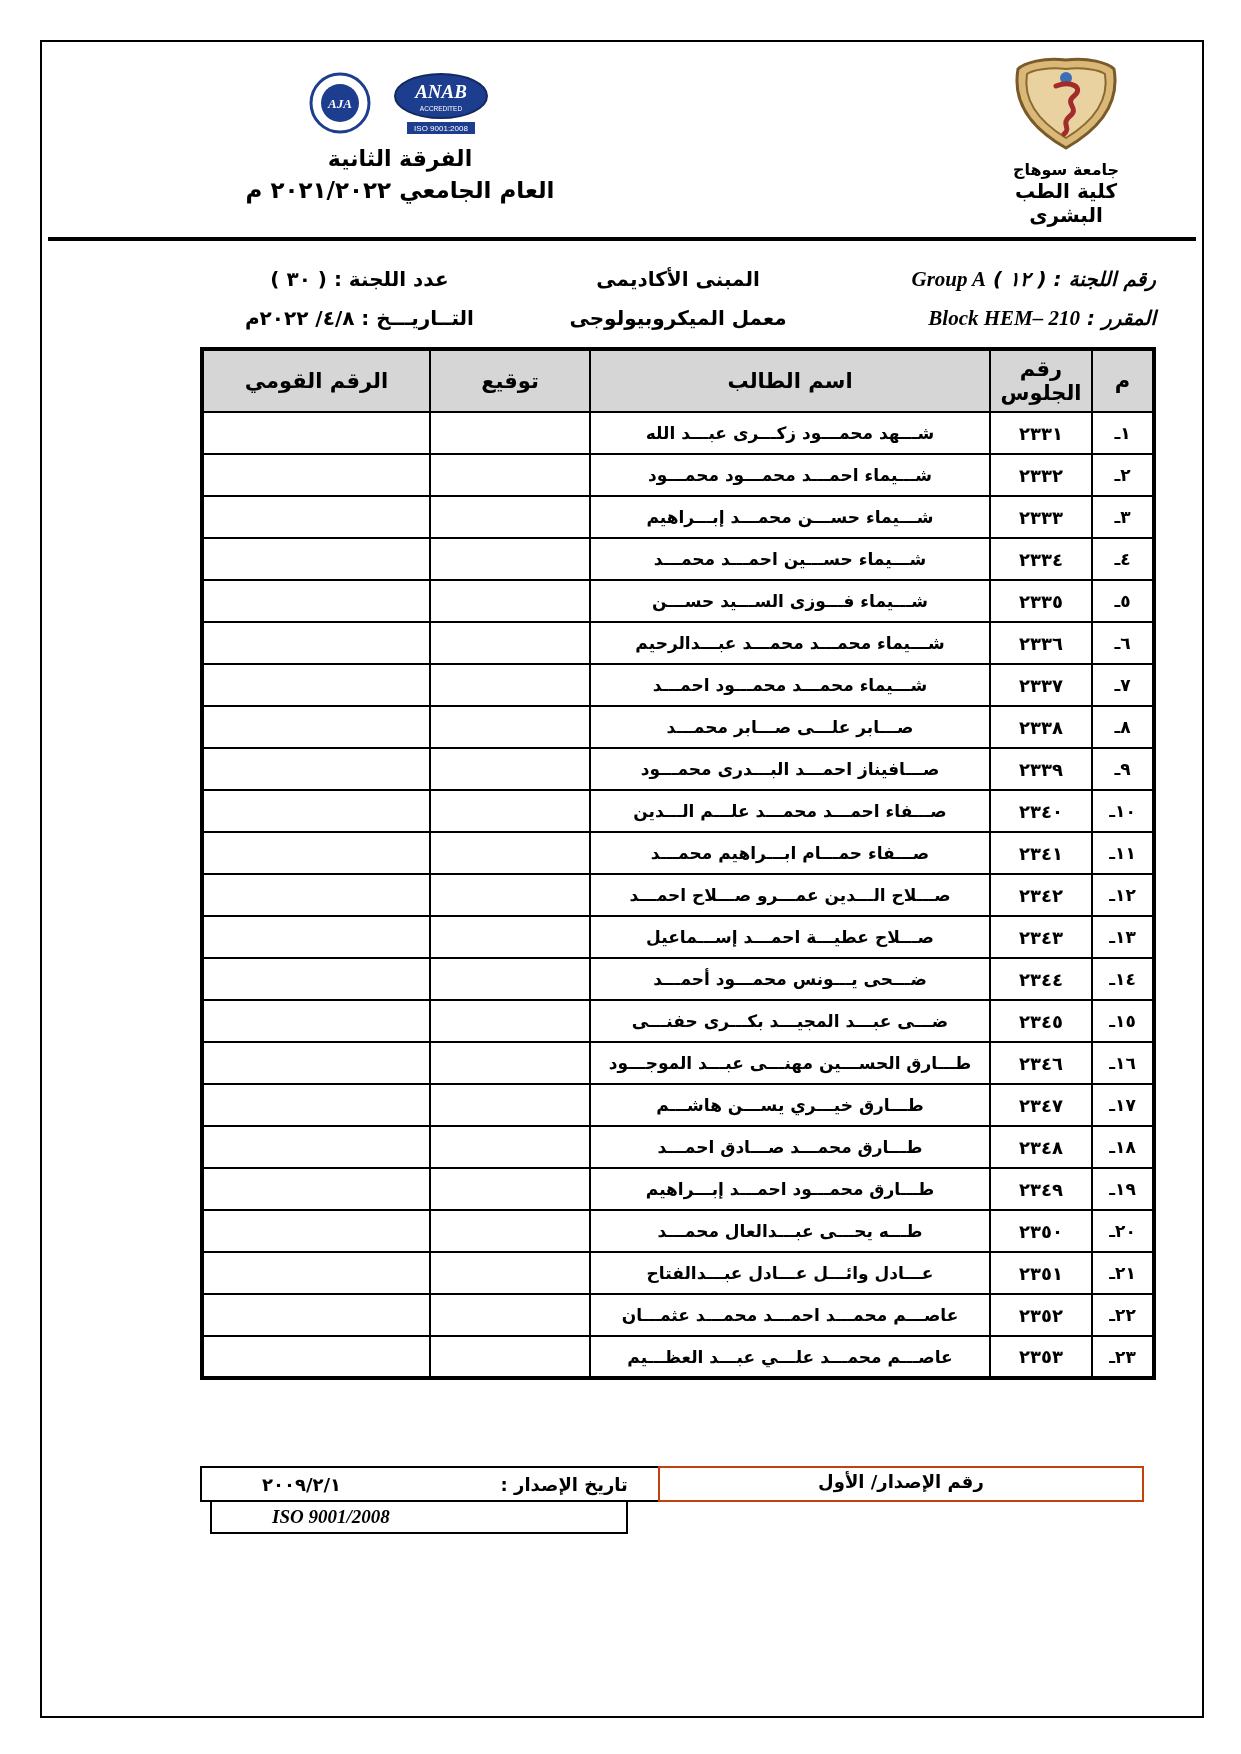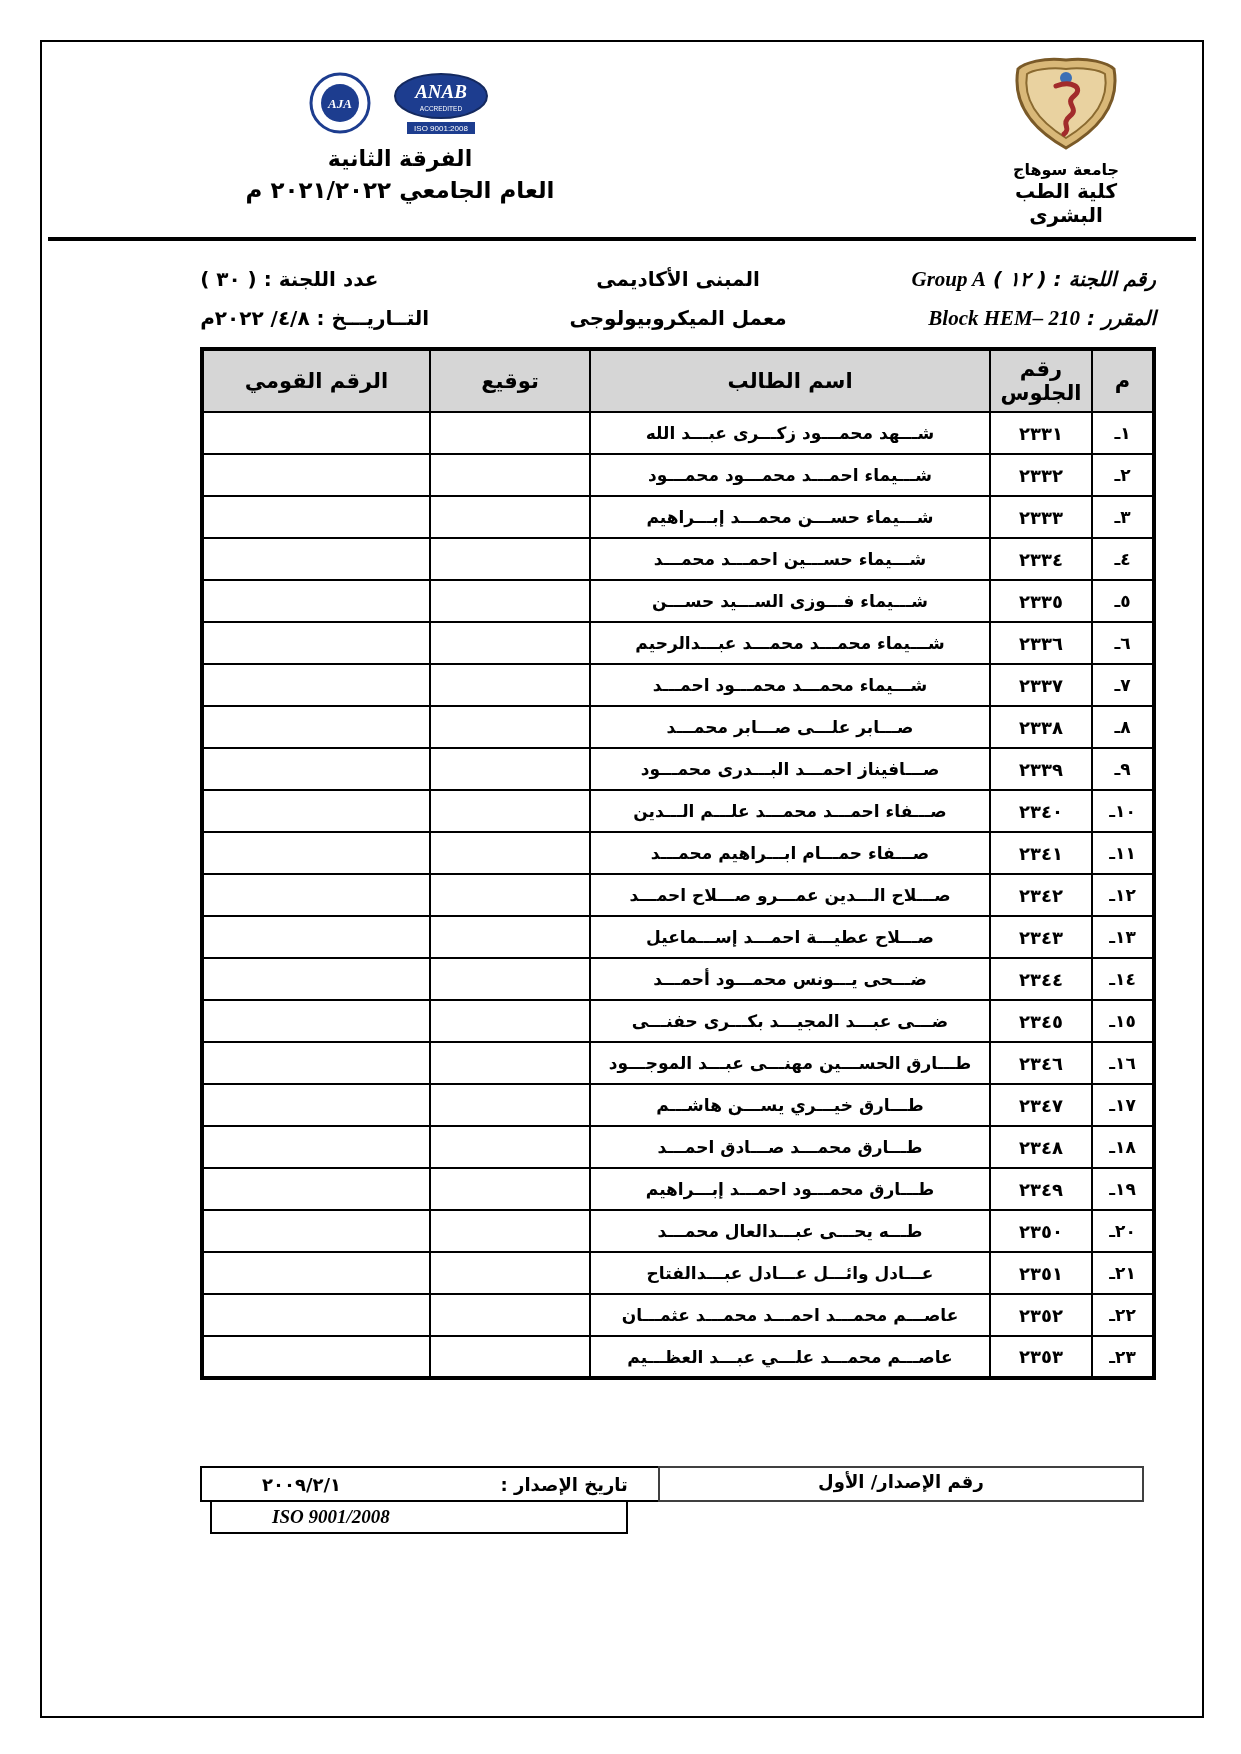--- a/index.html
+++ b/index.html
@@ -25,37 +25,37 @@
   .h-dept .d2{font-size:19px;font-weight:bold;font-family:"Liberation Serif",serif;direction:ltr;margin-top:4px;}
 
   .rule{margin:10px 6px 0 6px;border-top:4px solid #000;}
 
   
   .info{margin-top:26px;font-weight:bold;font-size:20px;}
   .info-row{display:flex;margin-bottom:14px;}
   .info-cell{width:33.33%;}
   .i-right{text-align:right;font-style:italic;}
   .i-center{text-align:center;}
-  .i-left{text-align:left;}
+  .i-left{text-align:center;}
   .latin{font-family:"Liberation Serif",serif;direction:ltr;unicode-bidi:isolate;font-weight:bold;font-size:21px;}
 
   
   .tablewrap{margin-top:16px;}
   table.students{border-collapse:collapse;width:952px;border:4px solid #000;table-layout:fixed;}
   .students th,.students td{border:2px solid #000;text-align:center;vertical-align:middle;font-weight:bold;padding:0;}
   .students thead th{background:#d6d6d6;font-size:21px;height:60px;line-height:1.15;}
   .students tbody tr{height:42px;}
   .c-idx{font-size:17px;}
   .c-seat{font-size:18px;letter-spacing:1px;margin-left:40px;}
   .c-name{font-size:17px;white-space:nowrap;overflow:hidden;}
 
   
   .footer{margin:86px 12px 0 0;font-weight:bold;font-size:18px;}
   .f-row1{display:flex;}
-  .f-issue{width:512px;border:2px solid #404040;text-align:center;padding:3px 17px;height:26px;}
+  .f-issue{width:512px;border:2px solid #c2410c;text-align:center;padding:3px 17px;height:26px;}
   .f-date{width:418px;border:2px solid #000;border-right:none;display:flex;justify-content:space-between;align-items:center;padding:3px 30px 3px 60px;height:26px;box-sizing:content-box;}
   .f-row2{display:flex;}
   .f-spacer{width:516px;}
   .f-iso{width:418px;border:2px solid #000;border-top:none;padding:4px 0 4px 60px;text-align:left;
          font-family:"Liberation Serif",serif;font-style:italic;font-weight:bold;font-size:19px;direction:ltr;box-sizing:border-box;}
 </style>
 </head>
 <body>
 
 <div class="page">

